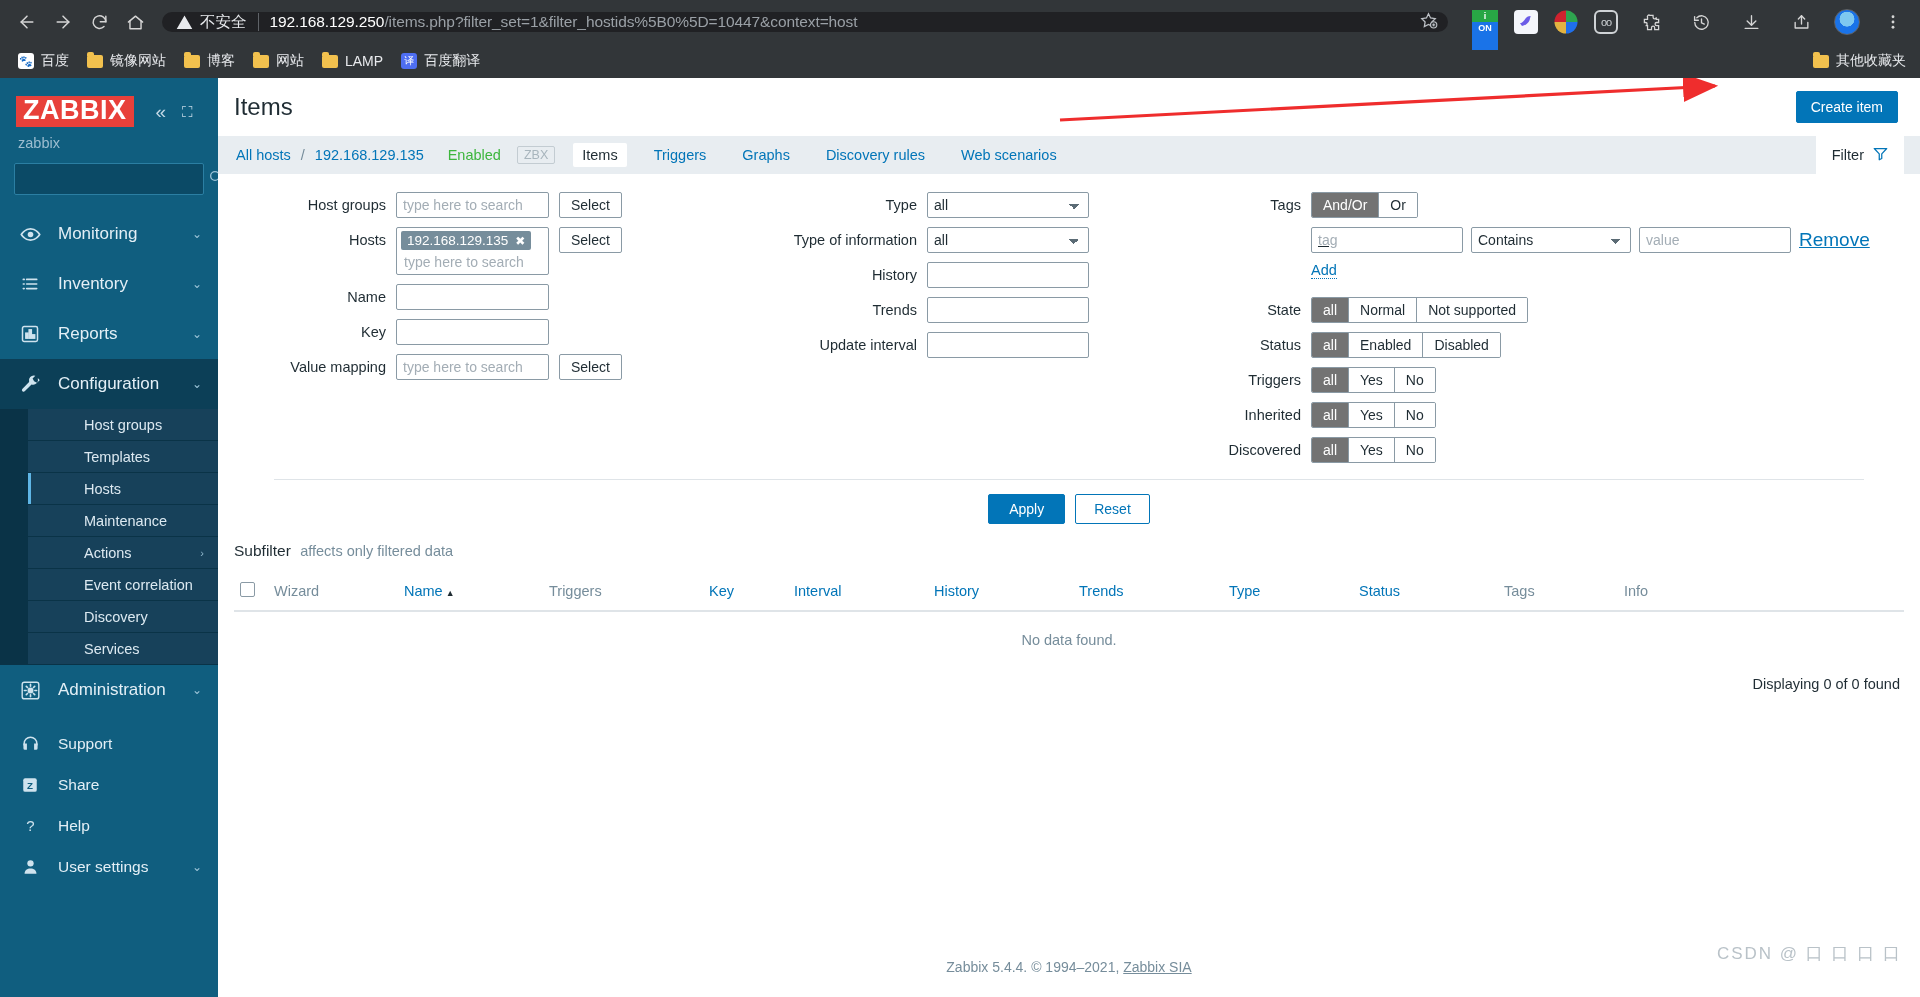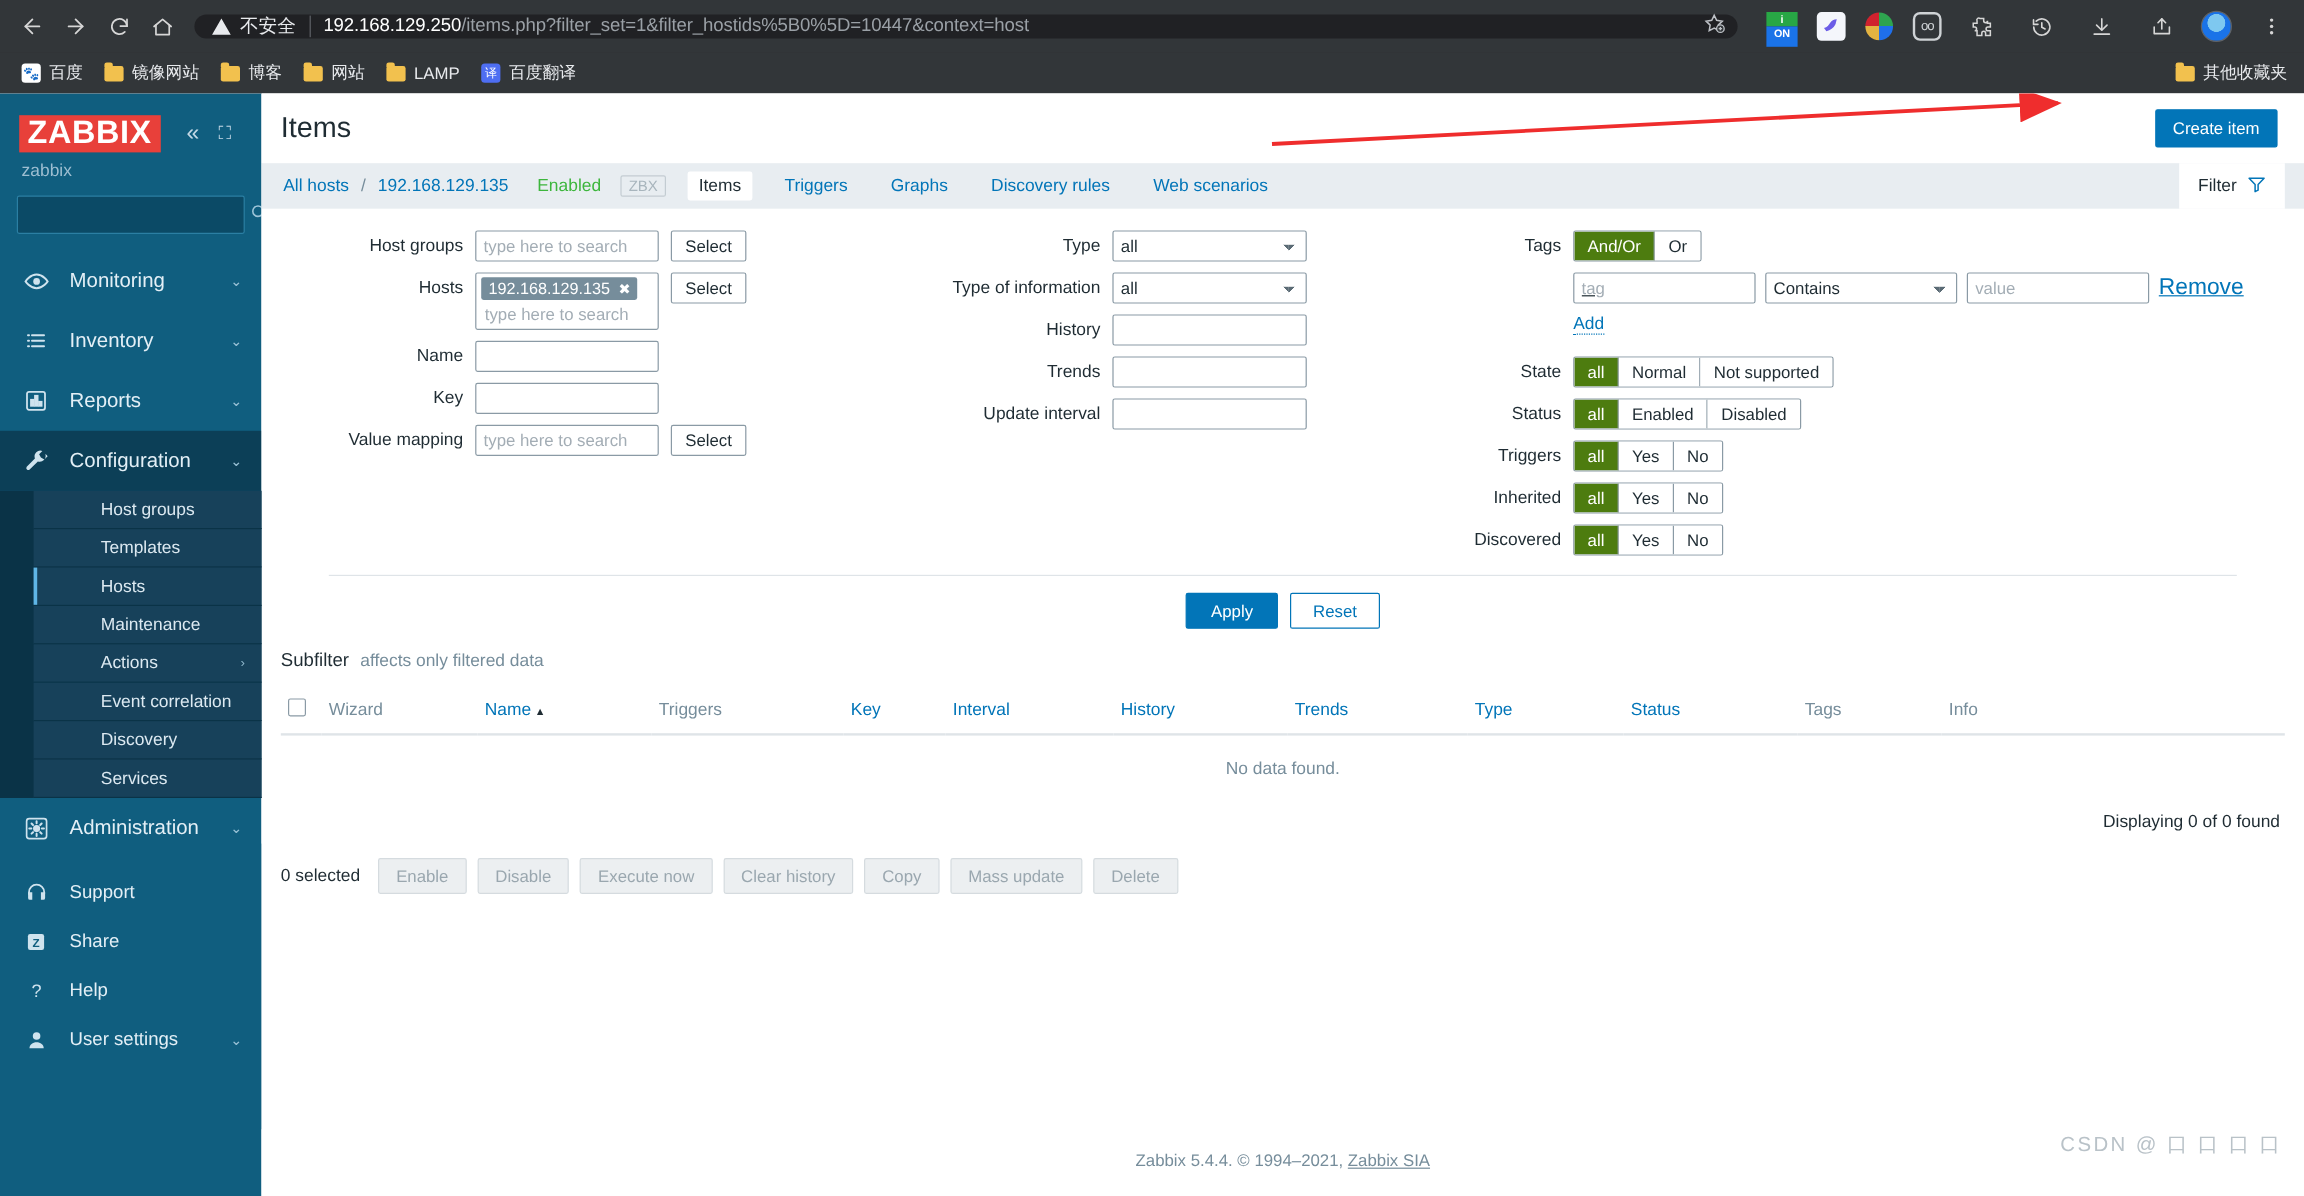--- a/index.html
+++ b/index.html
@@ -40,21 +40,21 @@
          letter-spacing: -0.1px; }
   .url .host { color: #fff; }
   .url .rest { color: #9aa0a6; }
   .star { margin-left: auto; flex: none; color: #bdc1c6; padding-right: 4px; }
 
   .ext-icons { display: flex; align-items: center; gap: 16px; padding-left: 14px; flex: none; }
 
   .ico-on { width: 26px; height: 24px; }
   .ico-on .top { width: 26px; height: 12px; background: #28a745;
       color: #fff; font-size: 9px; font-weight: bold; text-align: center; line-height: 12px;}
-  .ico-on .bot { width: 26px; height: 17px; background: #1a73e8;
+  .ico-on .bot { width: 26px; height: 28px; background: #1a73e8;
       color: #fff; font-size: 9px; font-weight: bold; text-align: center; line-height: 12px;}
 
   .ico-bird { width: 24px; height: 24px; background: #f4f6fb; border-radius: 4px;
       display: flex; align-items: center; justify-content: center; }
   .ico-idm { width: 24px; height: 24px; border-radius: 3px;
       background: conic-gradient(#2ea44f 0 25%, #1f6feb 0 50%, #e3b341 0 75%, #cf222e 0 100%);
       clip-path: circle(48% at 50% 50%); }
   .ico-oo { width: 24px; height: 24px; border: 2px solid #cfd3d6; border-radius: 6px;
       display: flex; align-items: center; justify-content: center; color: #cfd3d6;
       font-size: 11px; letter-spacing: -1px; }
@@ -224,21 +224,21 @@
   }
   .w-sel-lg { width: 162px; }
 
   
   .seg { display: inline-flex; border: 1px solid #8a9aa5; border-radius: 2px; overflow: hidden; }
   .seg span {
     font-size: 14px; padding: 4px 11px; color: #1f2c33; background: #fff;
     border-right: 1px solid #8a9aa5; cursor: pointer; white-space: nowrap;
   }
   .seg span:last-child { border-right: none; }
-  .seg span.on { background: #4d7c0f; color: #fff; }
+  .seg span.on { background: #737373; color: #fff; }
 
   .tagrow { display: flex; gap: 8px; align-items: center; }
   .tag-inp { width: 152px; text-decoration: underline; }
   .op-sel { width: 160px; }
   .val-inp { width: 152px; }
   .rm-link { color: #0275b8; font-size: 19px; text-decoration: underline; cursor: pointer; }
   .add-link {
     color: #0275b8; font-size: 14.5px; border-bottom: 1px dotted #0275b8; cursor: pointer;
     align-self: flex-start;
   }
@@ -773,30 +773,20 @@
         </thead>
         <tbody>
           <tr>
             <td class="nodata" colspan="12">No data found.</td>
           </tr>
         </tbody>
       </table>
       <div class="disp-count">Displaying 0 of 0 found</div>
     </div>
 
-    <div class="action-bar">
-      <span class="sel-count">0 selected</span>
-      <button class="btn-dis">Enable</button>
-      <button class="btn-dis">Disable</button>
-      <button class="btn-dis">Execute now</button>
-      <button class="btn-dis">Clear history</button>
-      <button class="btn-dis">Copy</button>
-      <button class="btn-dis">Mass update</button>
-      <button class="btn-dis">Delete</button>
-    </div>
 
     <div class="footer">
       <span>Zabbix 5.4.4. © 1994–2021,</span>
       <a href="#">Zabbix SIA</a>
     </div>
   </div>
 </div>
 
 <div class="watermark">CSDN @ 口 口 口 口</div>
 

